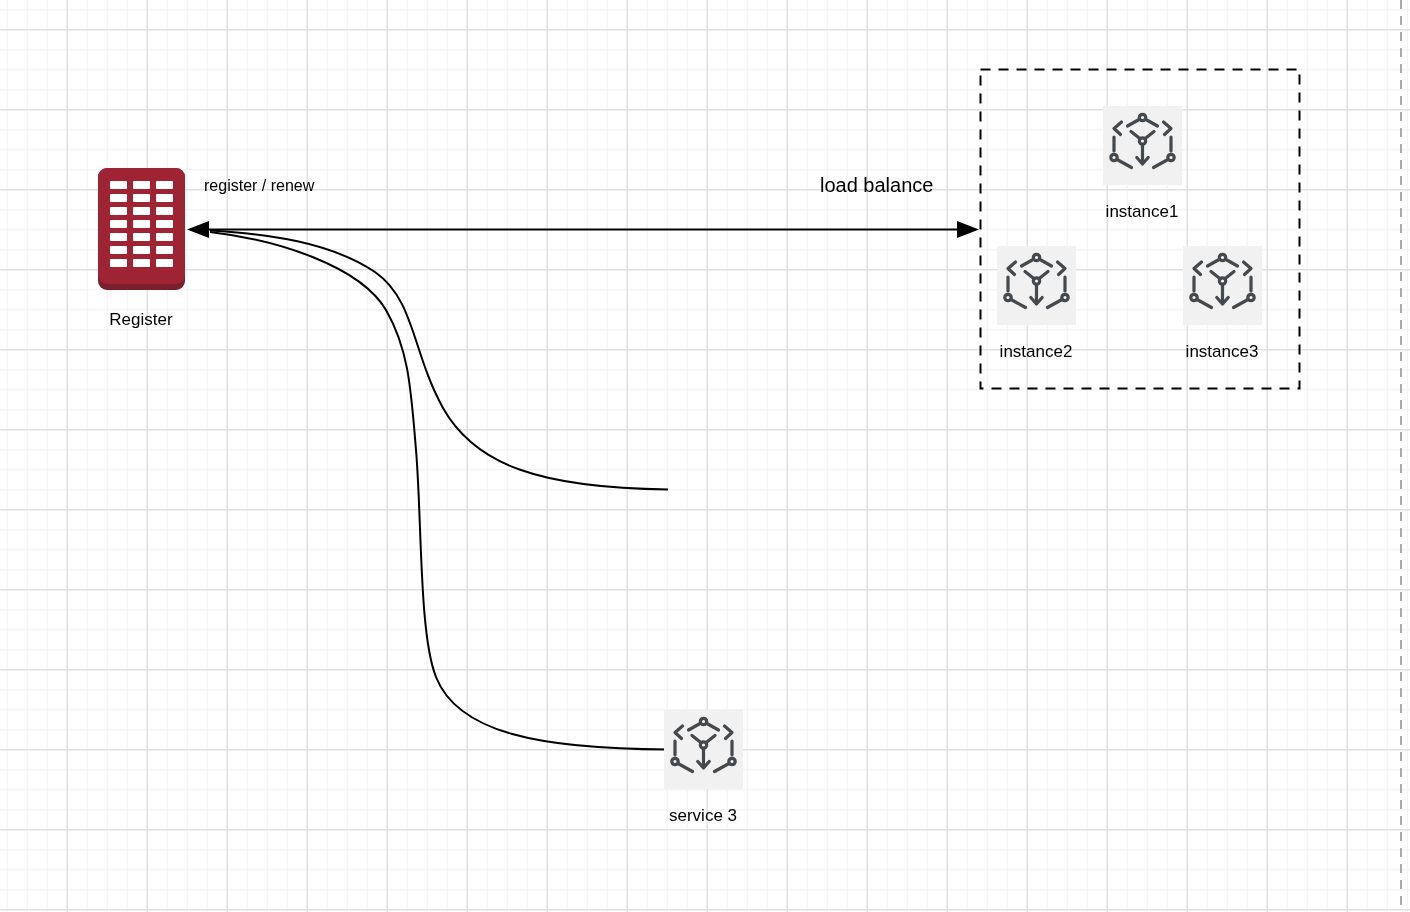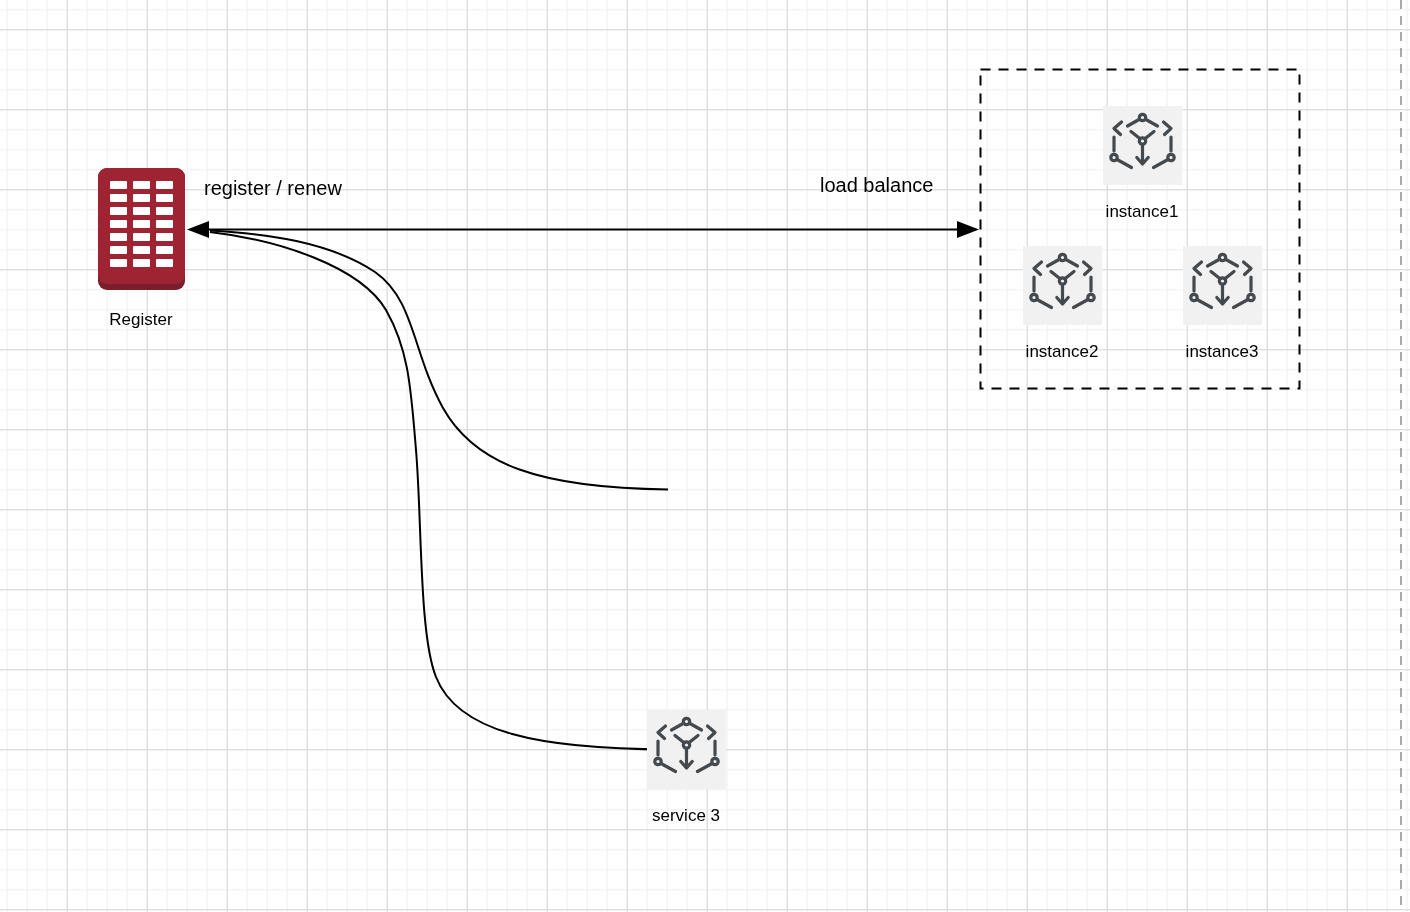--- a/index.html
+++ b/index.html
@@ -30,23 +30,23 @@
   }
   .cube-box{
     width:79px;height:79px;margin:0 auto;
     background:#f1f1f1;
     display:flex;align-items:center;justify-content:center;
   }
   .cube-box svg{display:block;}
 
   .n-service1{left:637px;top:190px;}
   .n-service2{left:637px;top:450px;}
-  .n-service3{left:616px;top:710px;}
+  .n-service3{left:633px;top:710px;}
   .n-instance1{left:1072px;top:106px;}
-  .n-instance2{left:992px;top:246px;}
+  .n-instance2{left:966px;top:246px;}
   .n-instance3{left:1152px;top:246px;}
 
   
   .n-register{left:71px;top:168px;}
   .n-register .node-label{margin-top:20px;}
   .register-icon{
     position:relative;width:87px;height:122px;margin:0 auto;
     background:#791f2b;border-radius:9px;
   }
   .register-body{
@@ -55,21 +55,21 @@
     box-sizing:border-box;padding:13px 12px 17px 12px;
     display:grid;
     grid-template-columns:repeat(3,1fr);
     grid-template-rows:repeat(7,1fr);
     gap:5px 6px;
   }
   .register-body i{background:#ffffff;border-radius:1px;}
 
   
   .edge-label{position:absolute;color:#000;white-space:nowrap;}
-  .lbl-register-renew{left:204px;top:177px;font-size:20px;}
+  .lbl-register-renew{left:204px;top:177px;font-size:16px;}
   .lbl-load-balance{left:772px;top:174px;font-size:20px;margin-left:48px;}
 </style>
 </head>
 <body>
 
 <div class="canvas">
 
   <svg class="edges" viewBox="0 0 1410 912" xmlns="http://www.w3.org/2000/svg">
 
     <line x1="1401" y1="0" x2="1401" y2="912" stroke="#a9a9a9" stroke-width="2" stroke-dasharray="9 7"></line>

